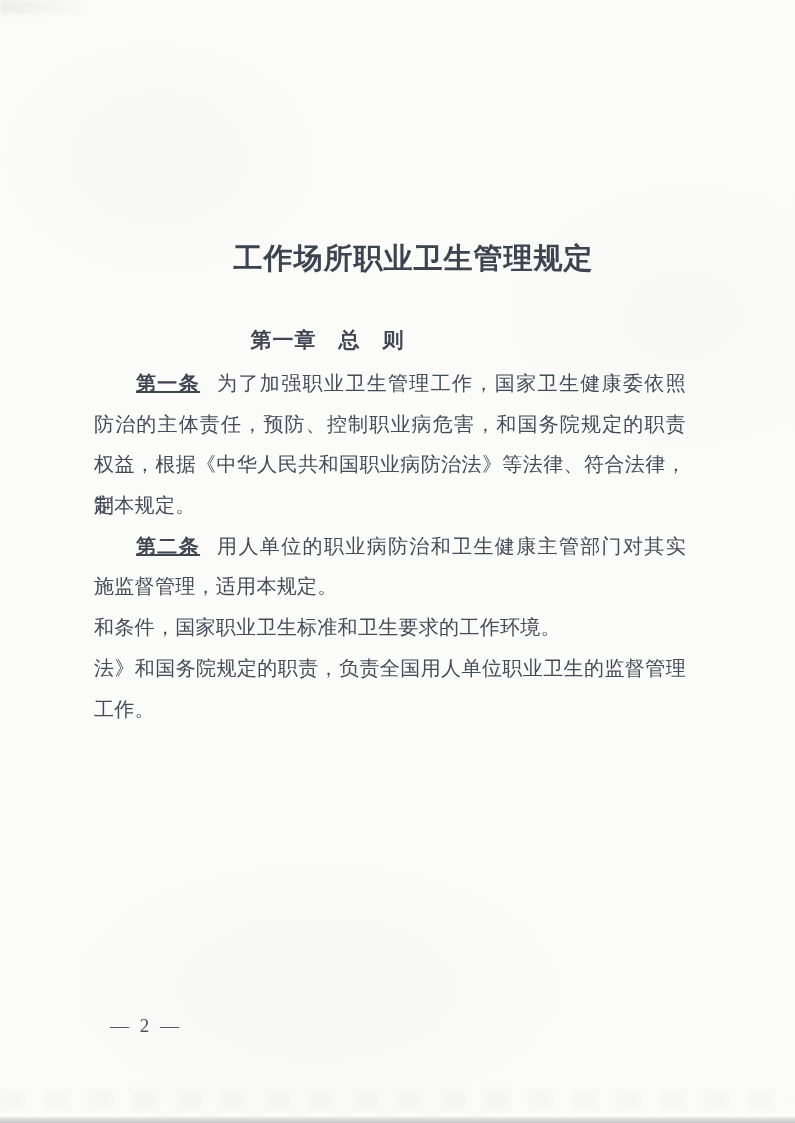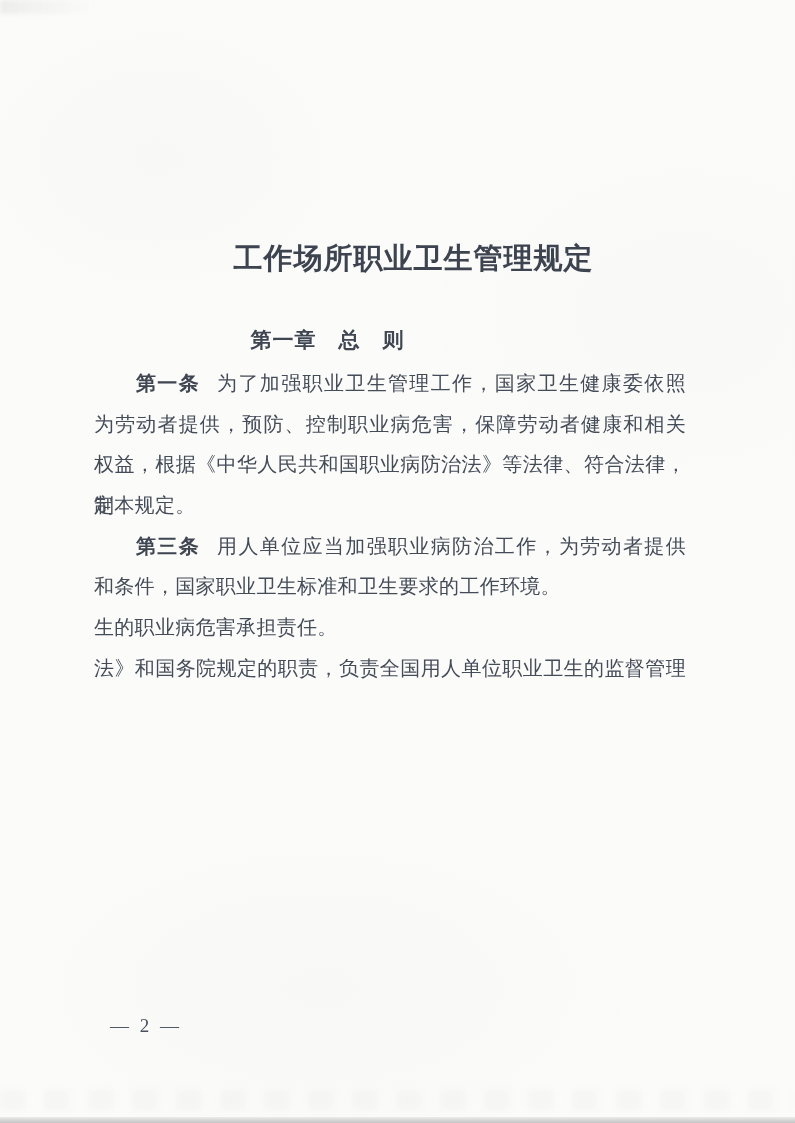--- a/index.html
+++ b/index.html
@@ -76,20 +76,21 @@
     text-align-last: justify;
     text-justify: inter-character;
     white-space: normal;
   }
   .line.first { padding-left: 42px; }
   .article-label {
     font-family: "Liberation Sans", "DejaVu Sans", sans-serif;
     font-weight: 700;
     color: #3f4652;
     margin-right: 17px;
+    text-decoration: underline;
   }
   .page-number {
     position: absolute;
     top: 1013px;
     left: 110px;
     font-size: 19px;
     line-height: 26px;
     letter-spacing: 3px;
     color: #4a515e;
   }
@@ -120,38 +121,41 @@
   <div class="corner-smudge"></div>
 
   <h1 class="doc-title">工作场所职业卫生管理规定</h1>
 
   <div class="chapter-heading">第一章　总　则</div>
 
   <div class="doc-body">
 
     <div class="para">
       <div class="line first fill"><span class="article-label">第一条</span><span>为了加强职业卫生管理工作，国家卫生健康委依照</span></div>
-      <div class="line fill">为劳动者提供，预防、控制职业病危害，保障劳动者健康和相关</div>
+      <div class="line fill">防治的主体责任，预防、控制职业病危害，和国务院规定的职责</div>
       <div class="line fill">权益，根据《中华人民共和国职业病防治法》等法律、符合法律，制</div>
       <div class="line">定本规定。</div>
     </div>
 
+    <div class="para">
+      <div class="line first fill"><span class="article-label">第二条</span><span>用人单位的职业病防治和卫生健康主管部门对其实</span></div>
+      <div class="line">施监督管理，适用本规定。</div>
+    </div>
 
     <div class="para">
-      <div class="line first fill"><span class="article-label">第三条</span><span>用人单位应当加强职业病防治工作，为劳动者提供</span></div>
       <div class="line">和条件，国家职业卫生标准和卫生要求的工作环境。</div>
     </div>
 
     <div class="para">
-      <div class="line">生的职业病危害承担责任。</div>
     </div>
 
 
     <div class="para">
       <div class="line fill">法》和国务院规定的职责，负责全国用人单位职业卫生的监督管理</div>
+      <div class="line">工作。</div>
     </div>
 
   </div>
 
   <div class="page-number">— 2 —</div>
 
   <div class="ghost-band"></div>
   <div class="bottom-edge"></div>
 
 </div>

